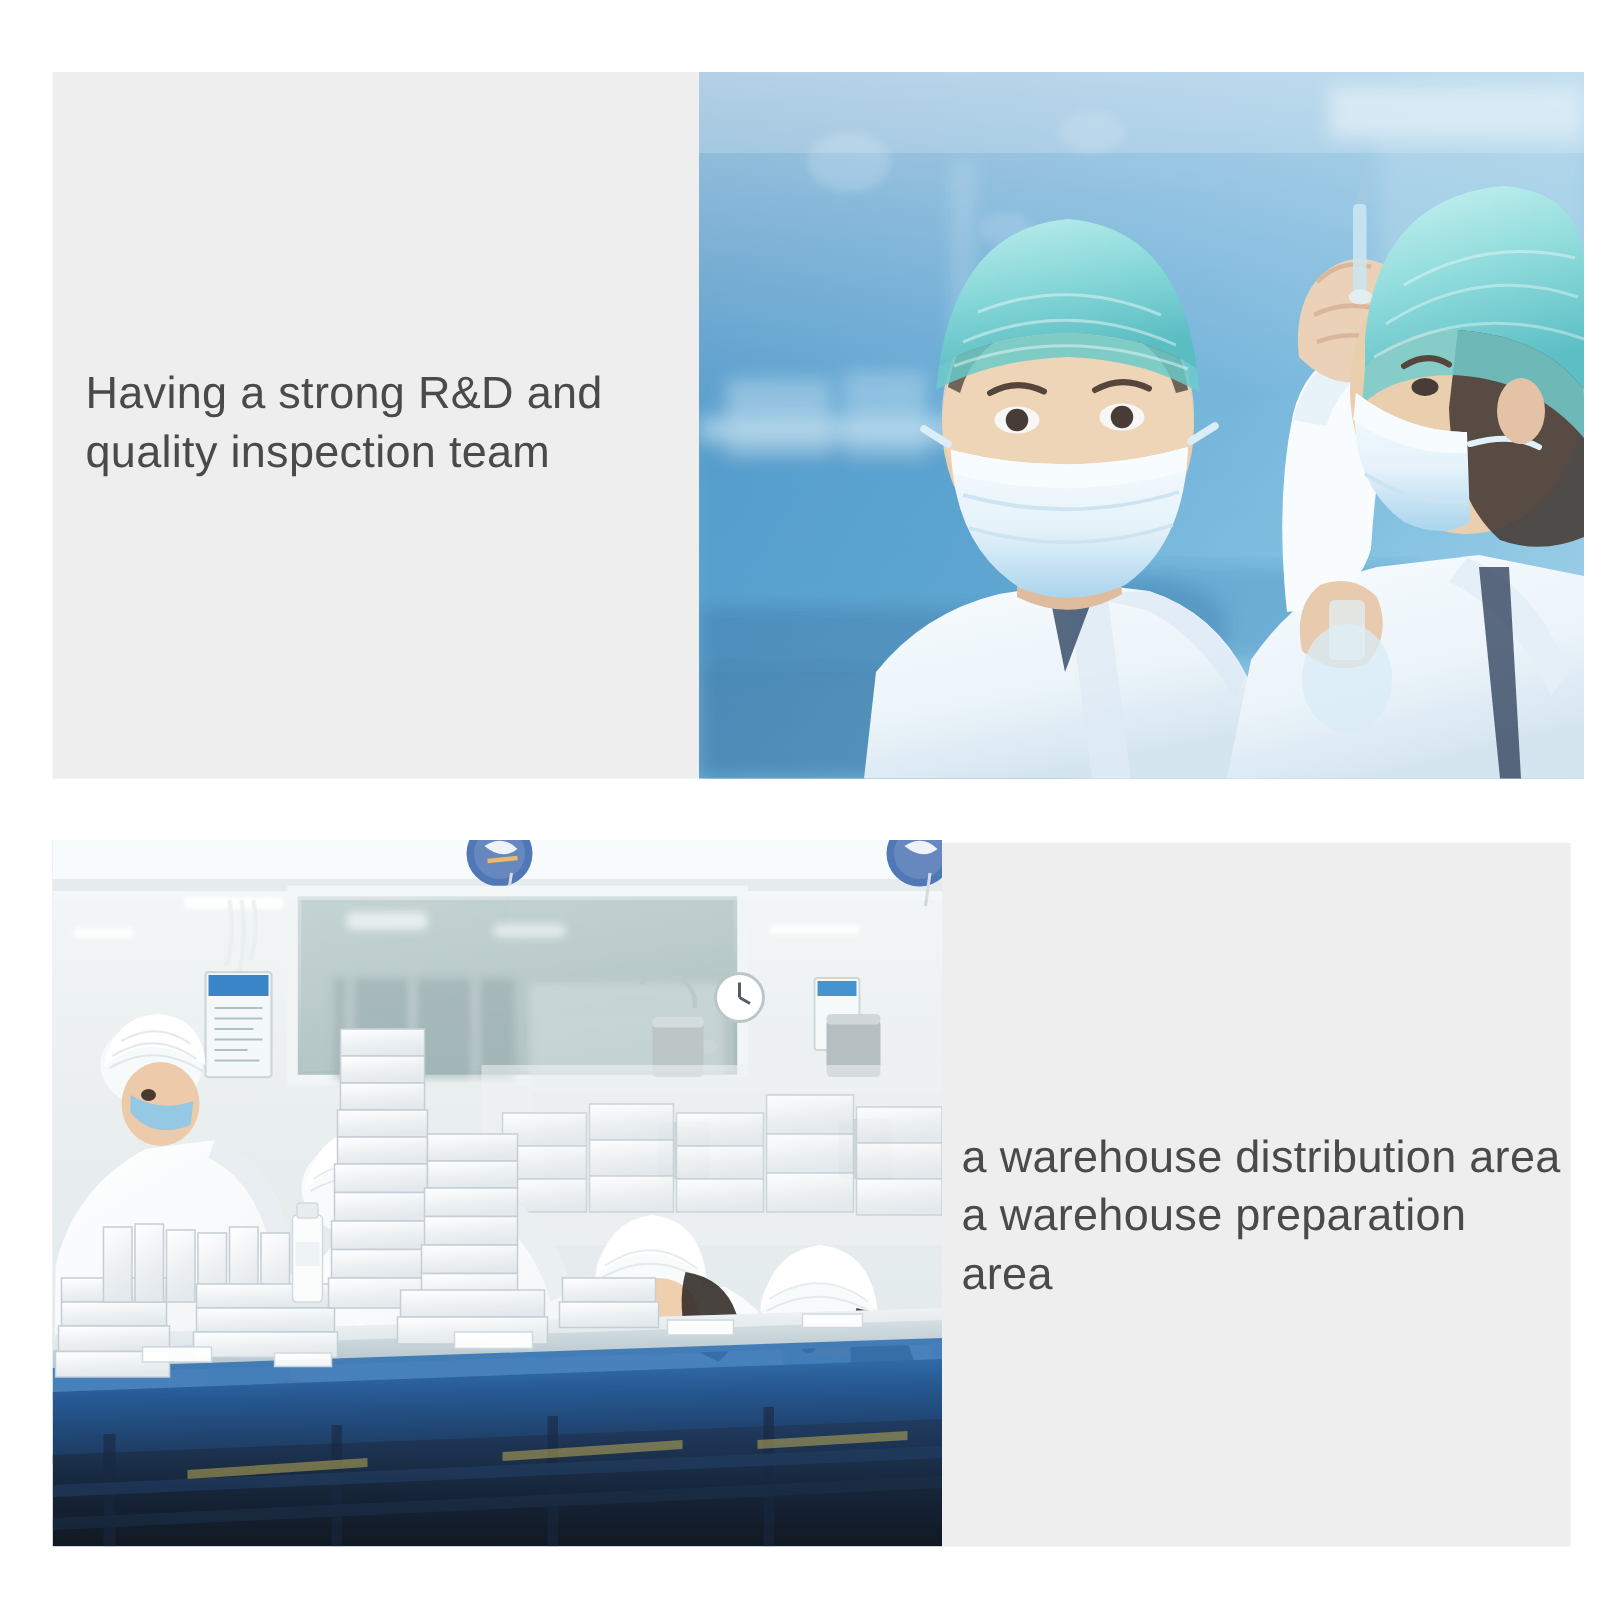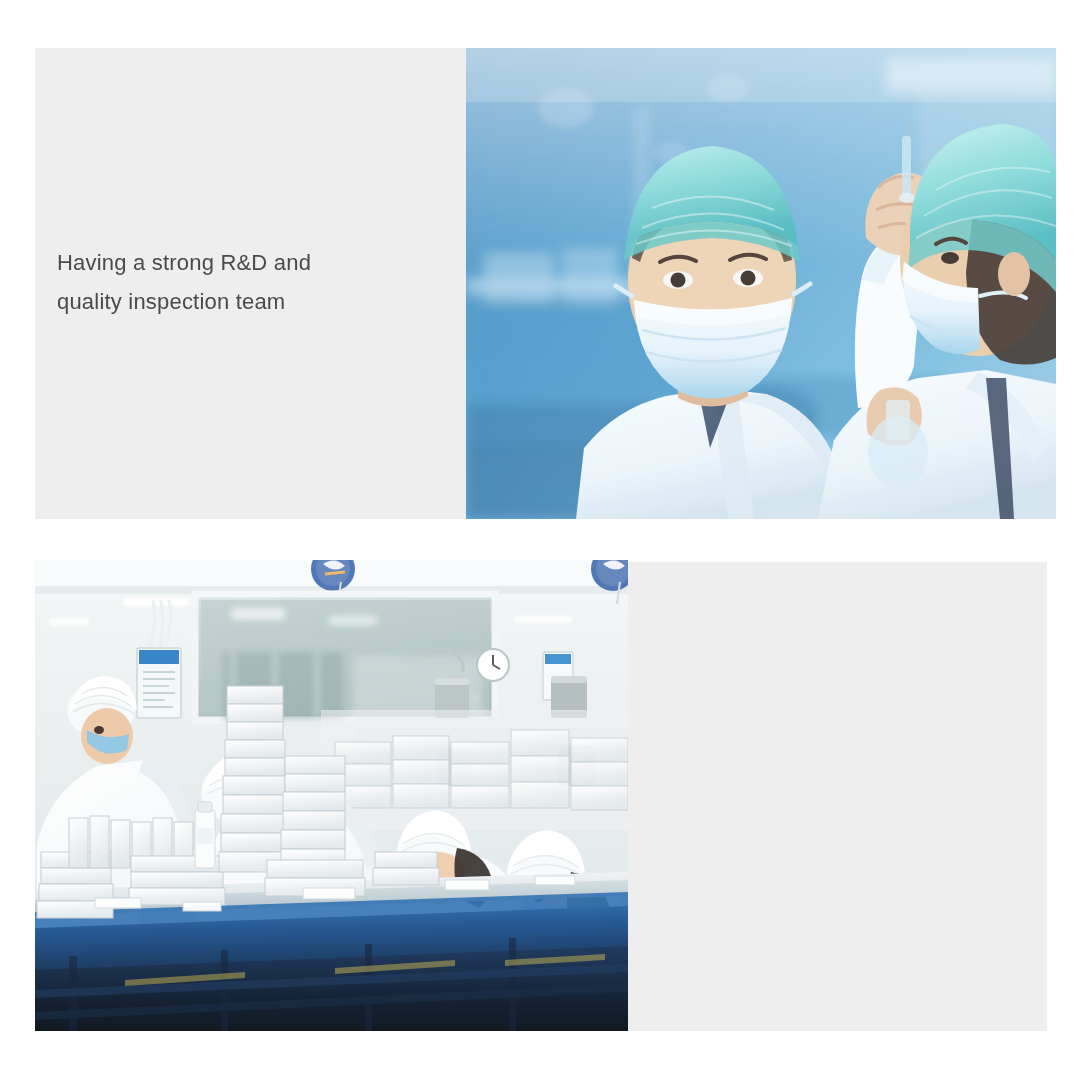--- a/index.html
+++ b/index.html
@@ -13,21 +13,21 @@
     position:absolute; left:35px; top:48px; width:1021px; height:471px;
     background:#eeeeee;
   }
   .panel-bottom {
     position:absolute; left:35px; top:562px; width:1012px; height:469px;
     background:#eeeeee;
   }
 
   
   .caption {
-    position:absolute; color:#4a4a4a; font-size:22px; line-height:39px;
+    position:absolute; color:#4a4a4a; font-size:30px; line-height:39px;
     font-weight:400; letter-spacing:0.2px; white-space:pre-line;
   }
   .caption-top    { left:57px; top:243px; width:400px; }
   .caption-bottom { left:641px; top:752px; width:405px; }
 
   
   .photo { position:absolute; overflow:hidden; }
   .photo-lab {
     left:466px; top:48px; width:590px; height:471px;
     background:#8ec2e0;
@@ -208,20 +208,22 @@
         <ellipse cx="548" cy="226" rx="16" ry="22" fill="#e8bf9c"></ellipse>
       </g>
 
       <rect x="0" y="0" width="590" height="471" fill="#bde0f2" opacity="0.10"></rect>
       <rect x="0" y="0" width="590" height="54" fill="#ffffff" opacity="0.18"></rect>
     </svg>
   </div>
 
   <div class="panel-bottom"></div>
 
+  <div class="caption caption-bottom">a warehouse distribution area
+a warehouse preparation area</div>
 
   <div class="photo photo-warehouse">
     <svg viewBox="0 0 593 471" preserveAspectRatio="xMidYMid slice">
       <defs>
         <linearGradient id="whWall" x1="0" y1="0" x2="0" y2="1">
           <stop offset="0%" stop-color="#f4f7f7"></stop>
           <stop offset="45%" stop-color="#e7edee"></stop>
           <stop offset="100%" stop-color="#dde5e7"></stop>
         </linearGradient>
         <linearGradient id="whGlass" x1="0" y1="0" x2="0.4" y2="1">

